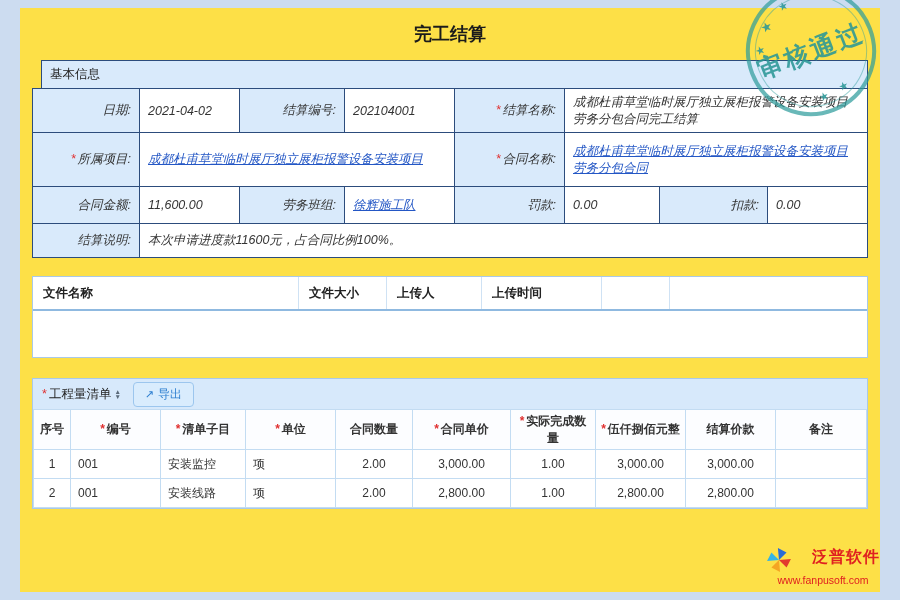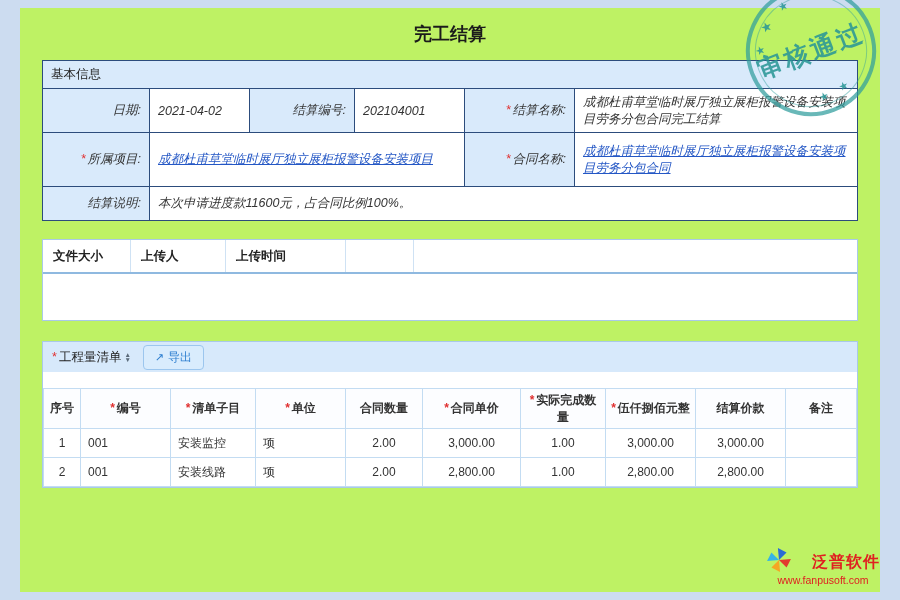--- a/index.html
+++ b/index.html
@@ -4,28 +4,28 @@
 <style>
   * { margin:0; padding:0; box-sizing:border-box; }
   html, body { width:900px; height:600px; overflow:hidden; }
   body {
     background:#ccdcf0;
     font-family:"Liberation Sans","DejaVu Sans",sans-serif;
     font-size:12.5px; color:#333; position:relative;
   }
   .panel {
     position:relative; width:860px; height:584px; margin:8px auto 0;
-    background:#bef264; padding:10px 22px 0;
+    background:#fde047; padding:10px 12px 0;
   }
   .page-title { text-align:center; font-size:18px; font-weight:bold; color:#1b1b1b; margin:4px 0 14px; }
 
   
   .section-head {
     border:1px solid #2c4c7c; border-bottom:none; background:#d9eafb;
-    height:28px; line-height:27px; padding-left:8px; color:#222;
+    height:28px; line-height:27px; padding-left:8px; color:#222;margin-left:9px;
   }
   table.info-table { width:100%; border-collapse:collapse; table-layout:fixed;font-style:italic; }
   .info-table td { border:1px solid #2c4c7c; padding:4px 8px; vertical-align:middle; word-break:break-all; }
   .info-table td.lbl { background:#d9eafb; text-align:right; color:#333; }
   .info-table td.val { background:#fff; text-align:left; }
   .req { color:#e03030; margin-right:2px; }
   a.lnk { color:#2457c5; text-decoration:underline; cursor:pointer; }
 
   
   .attach-box { margin-top:18px; border:1px solid #a9c9e8; background:#fff; }
@@ -45,21 +45,21 @@
   .boq-bar { height:30px; background:#d7e9fb; display:flex; align-items:center; padding:0 9px; }
   .boq-title { font-weight:normal; color:#222; }
   .sort-icon { display:flex; flex-direction:column; margin-left:3px; cursor:pointer; color:#5a6a7a; }
   .sort-icon span { font-size:6.5px; line-height:5.5px; }
   .btn-export {
     margin-left:12px; background:#d9ecfd; border:1px solid #9cc6ee; color:#2e7fd0;
     border-radius:4px; padding:3px 11px; display:flex; align-items:center; gap:4px;
     font-size:12px; cursor:pointer; font-family:inherit;
   }
   .export-glyph { font-size:11px; }
-  table.boq { width:100%; border-collapse:collapse; table-layout:fixed;margin-top:16px; }
+  table.boq { width:100%; border-collapse:collapse; table-layout:fixed; }
   .boq th, .boq td { border:1px solid #c3dcf2; font-size:12px; color:#333; }
   .boq th { font-weight:bold; height:40px; padding:2px 3px; background:#fcfdff; text-align:center; }
   .boq td { height:29px; padding:2px 7px; background:#fff; }
   .ta-c { text-align:center; } .ta-l { text-align:left; }
 
   
   .stamp {
     position:absolute; top:-14px; right:24px; width:130px; height:130px;
     border:4px solid rgba(47,157,157,.72); border-radius:50%;
     transform:rotate(-21deg); color:rgba(42,150,150,.88); z-index:10; pointer-events:none;
@@ -71,21 +71,21 @@
   }
   .stamp-star { position:absolute; font-size:11px; }
   .st1 { left:9px;  top:36px; }
   .st2 { left:22px; top:15px; font-size:13px; }
   .st3 { left:46px; top:3px; }
   .st4 { left:52px; top:102px; }
   .st5 { left:74px; top:99px; }
 
   
   .brand { position:absolute; right:0px; bottom:6px; text-align:center; z-index:6; }
-  .brand-top { display:flex; align-items:flex-end; justify-content:center; gap:20px; }
+  .brand-top { display:flex; align-items:flex-start; justify-content:center; gap:20px; }
   .brand-name { color:#e02020; font-weight:bold; font-size:16px; letter-spacing:1px; }
   .brand-url { color:#e02020; font-size:10.5px; margin-top:1px; }
 </style>
 </head>
 <body>
 
 <div class="stamp">
   <span class="stamp-star st1">★</span>
   <span class="stamp-star st2">★</span>
   <span class="stamp-star st3">★</span>
@@ -118,29 +118,40 @@
         <td class="val">202104001</td>
         <td class="lbl"><span class="req">*</span><span>结算名称:</span></td>
         <td class="val" colspan="3">成都杜甫草堂临时展厅独立展柜报警设备安装项目劳务分包合同完工结算</td>
       </tr>
       <tr style="height:54px">
         <td class="lbl"><span class="req">*</span><span>所属项目:</span></td>
         <td class="val" colspan="3"><a class="lnk">成都杜甫草堂临时展厅独立展柜报警设备安装项目</a></td>
         <td class="lbl"><span class="req">*</span><span>合同名称:</span></td>
         <td class="val" colspan="3"><a class="lnk">成都杜甫草堂临时展厅独立展柜报警设备安装项目劳务分包合同</a></td>
       </tr>
+      <tr style="height:37px">
+        <td class="lbl"><span>合同金额:</span></td>
+        <td class="val">11,600.00</td>
+        <td class="lbl"><span>劳务班组:</span></td>
+        <td class="val"><a class="lnk">徐辉施工队</a></td>
+        <td class="lbl"><span>罚款:</span></td>
+        <td class="val">0.00</td>
+        <td class="lbl"><span>扣款:</span></td>
+        <td class="val">0.00</td>
+      </tr>
       <tr style="height:34px">
         <td class="lbl"><span>结算说明:</span></td>
         <td class="val" colspan="7">本次申请进度款11600元，占合同比例100%。</td>
       </tr>
     </tbody>
   </table>
 
   <section class="attach-box">
     <div class="attach-header">
+      <div class="ah-cell ah-c1">文件名称</div>
       <div class="ah-cell ah-c2">文件大小</div>
       <div class="ah-cell ah-c3">上传人</div>
       <div class="ah-cell ah-c4">上传时间</div>
       <div class="ah-cell ah-c5"></div>
       <div class="ah-cell ah-fill"></div>
     </div>
     <div class="attach-empty"></div>
   </section>
 
   <section class="boq-box">

